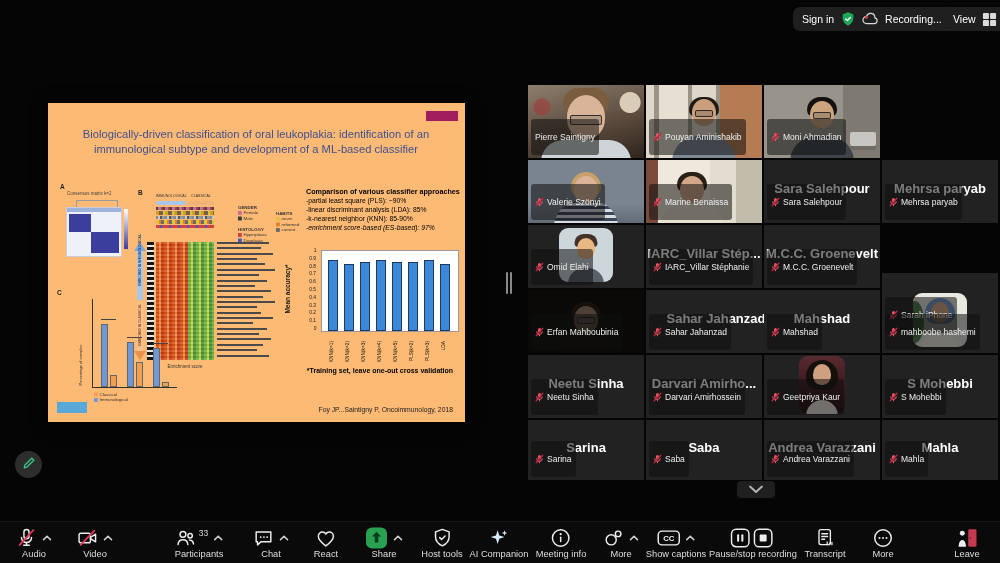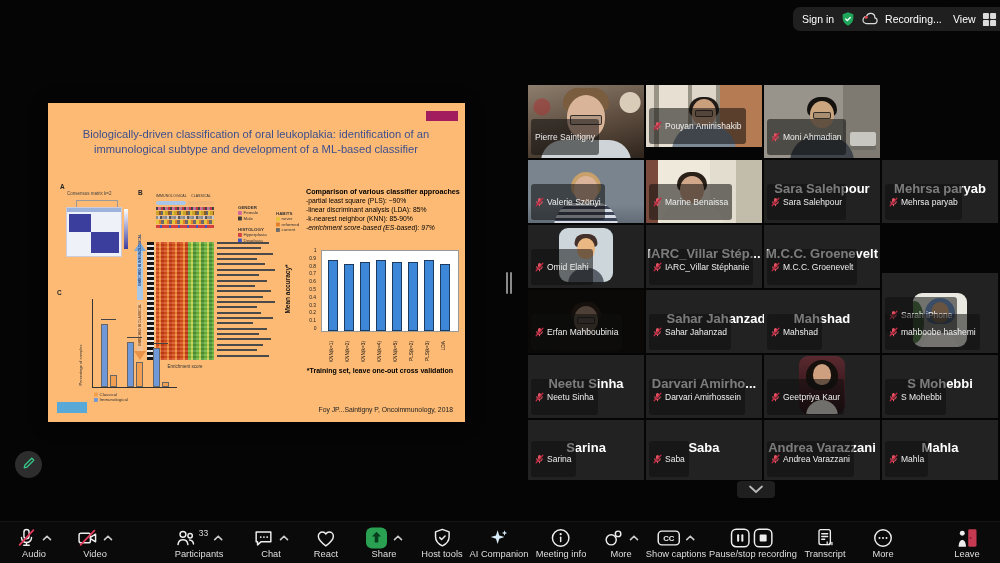--- a/index.html
+++ b/index.html
@@ -388,21 +388,21 @@
           <div class="person">
             <div class="p-body"></div>
             <div class="p-hair"></div>
             <div class="p-head glasses"></div>
           </div>
         </div>
         <div class="lbl">
           <span class="lbl-txt">Pierre Saintigny</span>
         </div>
       </div>
-      <div class="tile" style="left: 118px; top: 0px; width: 116px; height: 62px;">
+      <div class="tile" style="left: 118px; top: 0px; width: 116px; height: 73px;">
         <div class="video v-pouyan">
           <div class="person">
             <div class="p-body"></div>
             <div class="p-hair"></div>
             <div class="p-head glasses"></div>
           </div>
         </div>
         <div class="lbl">
           <span class="lbl-mic">
             <svg width="9" height="10" viewBox="0 0 12 13">

